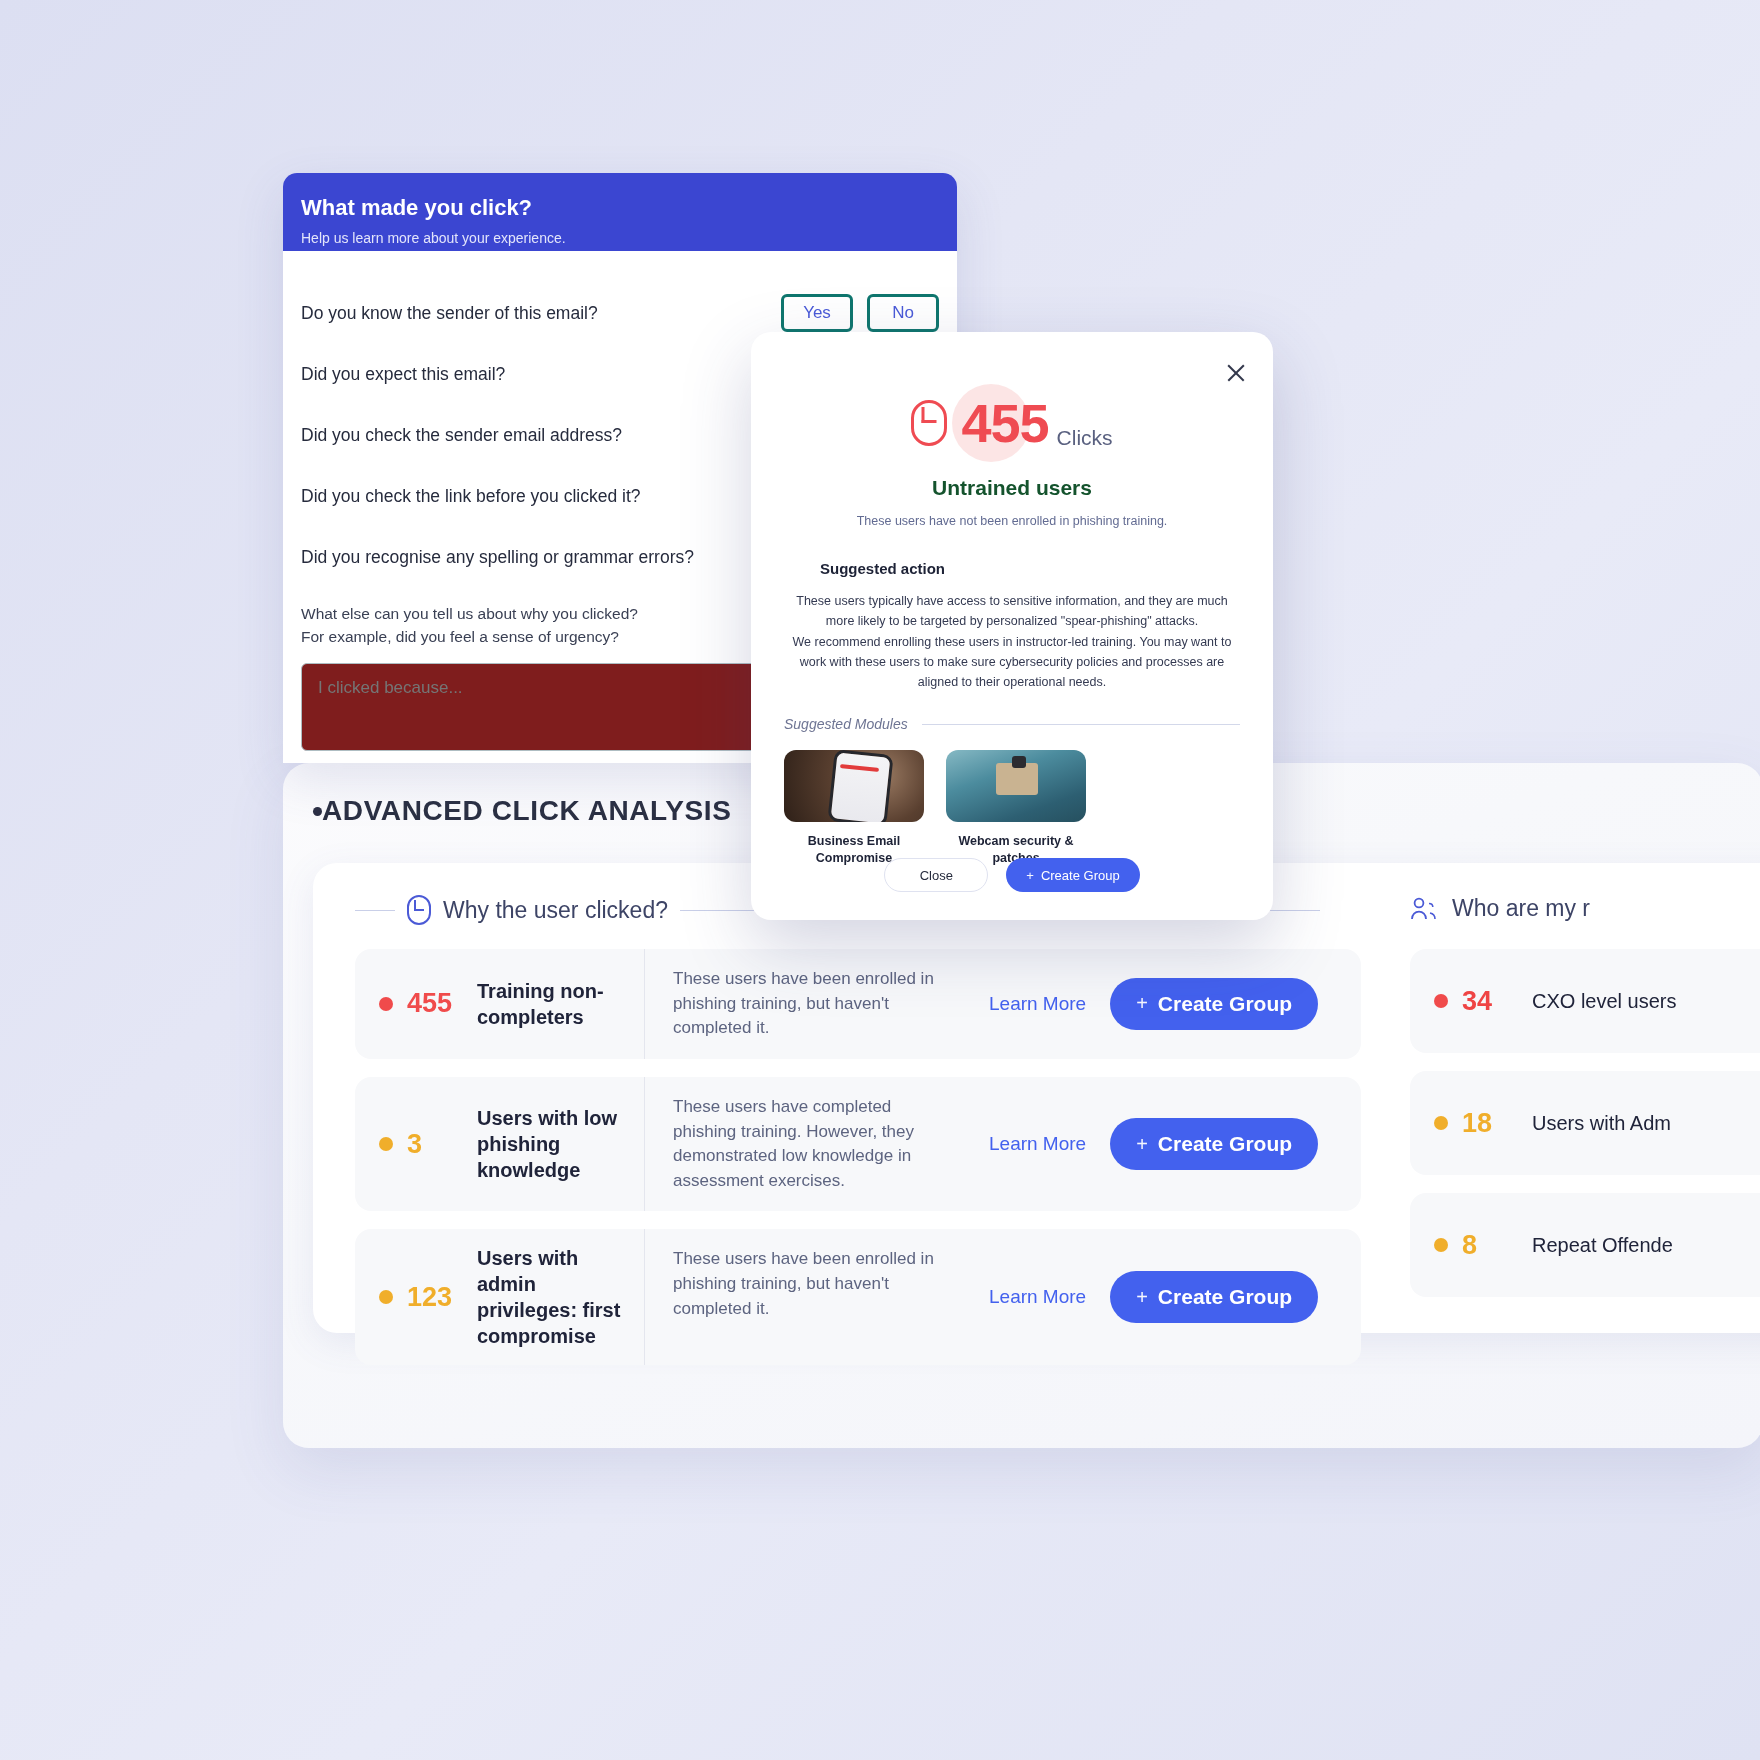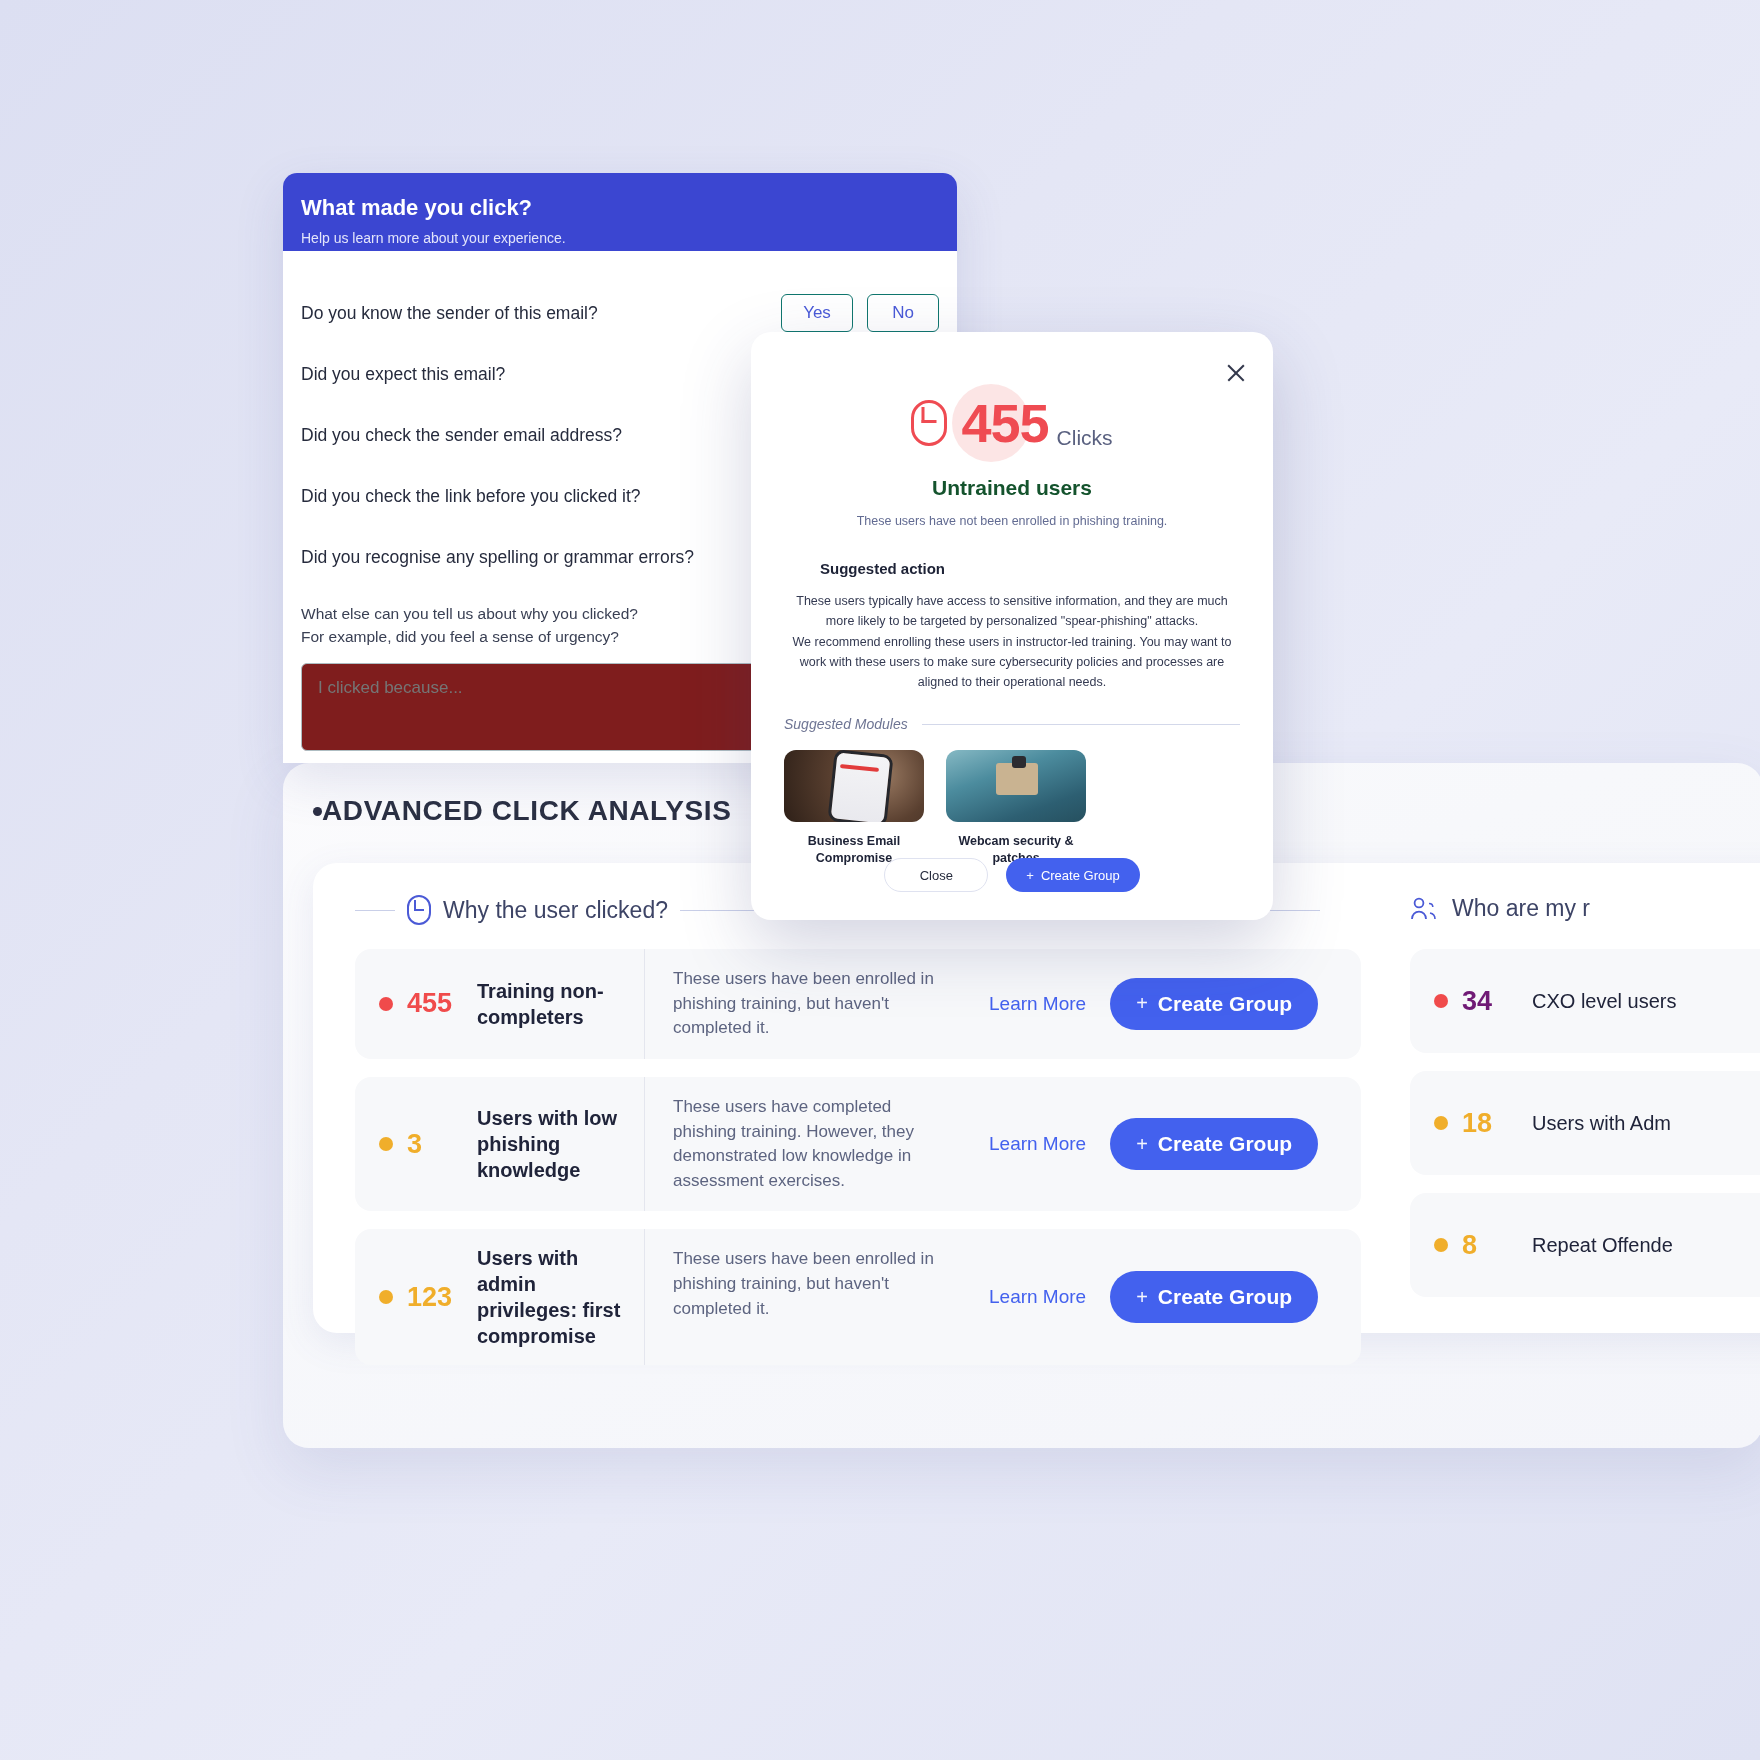--- a/index.html
+++ b/index.html
@@ -213,21 +213,21 @@
     display: flex;
     align-items: center;
     justify-content: space-between;
     margin-bottom: 29px;
     height: 32px;
   }
   .q-text { font-size: 17.5px; color: #262b3d; }
   .yesno { display: flex; gap: 14px; }
   .yn-btn {
     width: 72px; height: 38px;
-    border: 1px solid #0f766e;
+    border: 3px solid #0f766e;
     border-radius: 6px;
     background: #fff;
     color: #4a5ad8;
     font-size: 17px;
     font-family: "Liberation Sans", sans-serif;
   }
   .freeform-label {
     font-size: 15.5px;
     color: #3a4054;
     line-height: 1.5;
@@ -538,21 +538,21 @@
             <path d="M20 17c3 .6 5 2.8 5 6" fill="none" stroke="#4b5ad6" stroke-width="1.6"></path>
           </svg>
         </div>
         <div class="col-header-title">Who are my r</div>
       </div>
 
       <div class="rows">
         <div class="data-row compact">
           <div class="row-left">
             <div class="row-dot" style="background:#f04b4b"></div>
-            <div class="row-count" style="color:#701a75">34</div>
+            <div class="row-count" style="color:#ef4444">34</div>
             <div class="row-label" style="font-weight:400">CXO level users</div>
           </div>
         </div>
         <div class="data-row compact">
           <div class="row-left">
             <div class="row-dot" style="background:#f0ae2b"></div>
             <div class="row-count" style="color:#f0ae2b">18</div>
             <div class="row-label" style="font-weight:400">Users with Adm</div>
           </div>
         </div>

